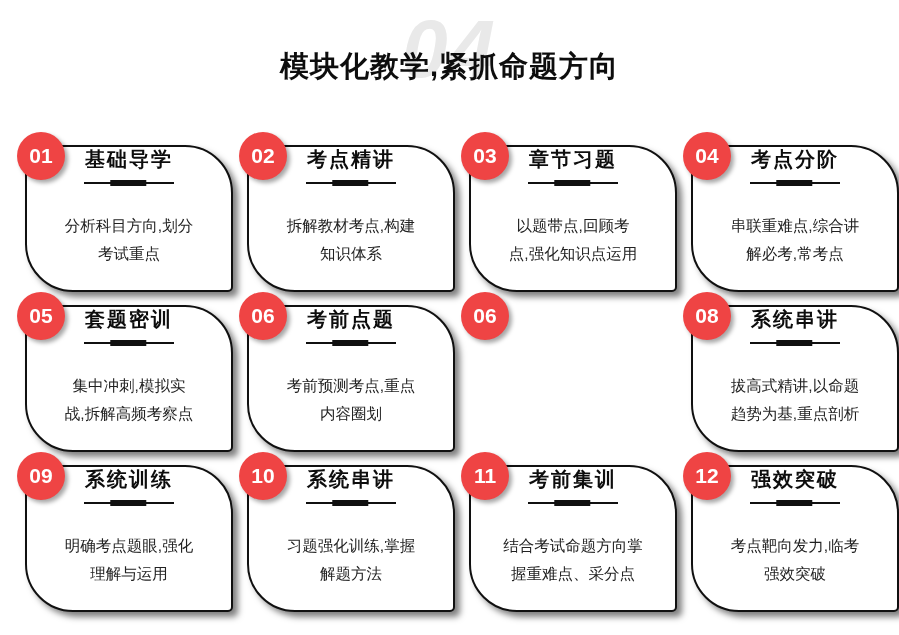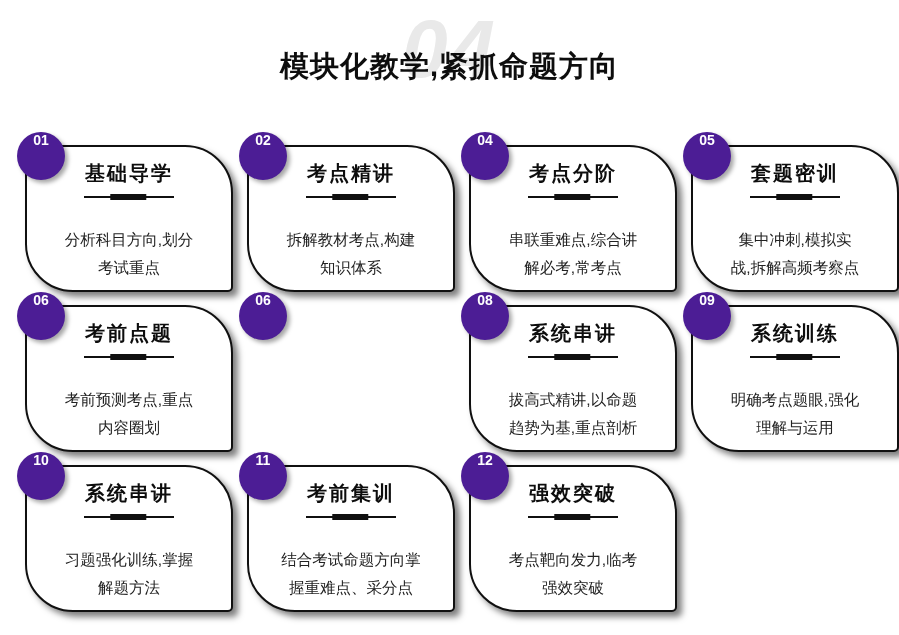--- a/index.html
+++ b/index.html
@@ -44,44 +44,44 @@
     grid-template-columns: repeat(4, 222px);
     grid-auto-rows: 160px;
     z-index: 1;
   }
   .cell { position: relative; width: 222px; height: 160px; }
 
   .badge {
     position: absolute;
     left: 0; top: 0;
     width: 48px; height: 48px;
-    background: #4c1d95;
+    background: #ef4444;
     border-radius: 50%;
     color: #ffffff;
-    font-size: 14px;
+    font-size: 21px;
     font-weight: bold;
     display: flex;
+    align-items: center;
     justify-content: center;
     z-index: 3;
     box-shadow: 3px 3px 4px rgba(0,0,0,0.35);
   }
 
   .card {
     position: absolute;
     left: 8px; top: 13px;
     width: 208px; height: 147px;
     background: #ffffff;
     border: 2.5px solid #101010;
     border-radius: 16px 48px 5px 48px;
     box-shadow: 5px 5px 6px rgba(0,0,0,0.5);
     z-index: 2;
     display: flex;
     flex-direction: column;
     align-items: center;
-    padding-top: 14px;
   }
 
   .card-title {
     font-size: 20px;
     font-weight: bold;
     color: #0d0d0d;
     letter-spacing: 2px;
     line-height: 1.2;
   }
 
@@ -140,20 +140,31 @@
           <span>02</span>
         </div>
       <div class="card">
         <div class="card-title">考点精讲</div>
         <div class="divider"></div>
         <div class="card-desc">拆解教材考点,构建
 知识体系</div>
       </div>
     </div>
 
+    <div class="cell">
+      <div class="badge">
+          <span>03</span>
+        </div>
+      <div class="card">
+        <div class="card-title">章节习题</div>
+        <div class="divider"></div>
+        <div class="card-desc">以题带点,回顾考
+点,强化知识点运用</div>
+      </div>
+    </div>
 
     <div class="cell">
       <div class="badge">
           <span>04</span>
         </div>
       <div class="card">
         <div class="card-title">考点分阶</div>
         <div class="divider"></div>
         <div class="card-desc">串联重难点,综合讲
 解必考,常考点</div>

